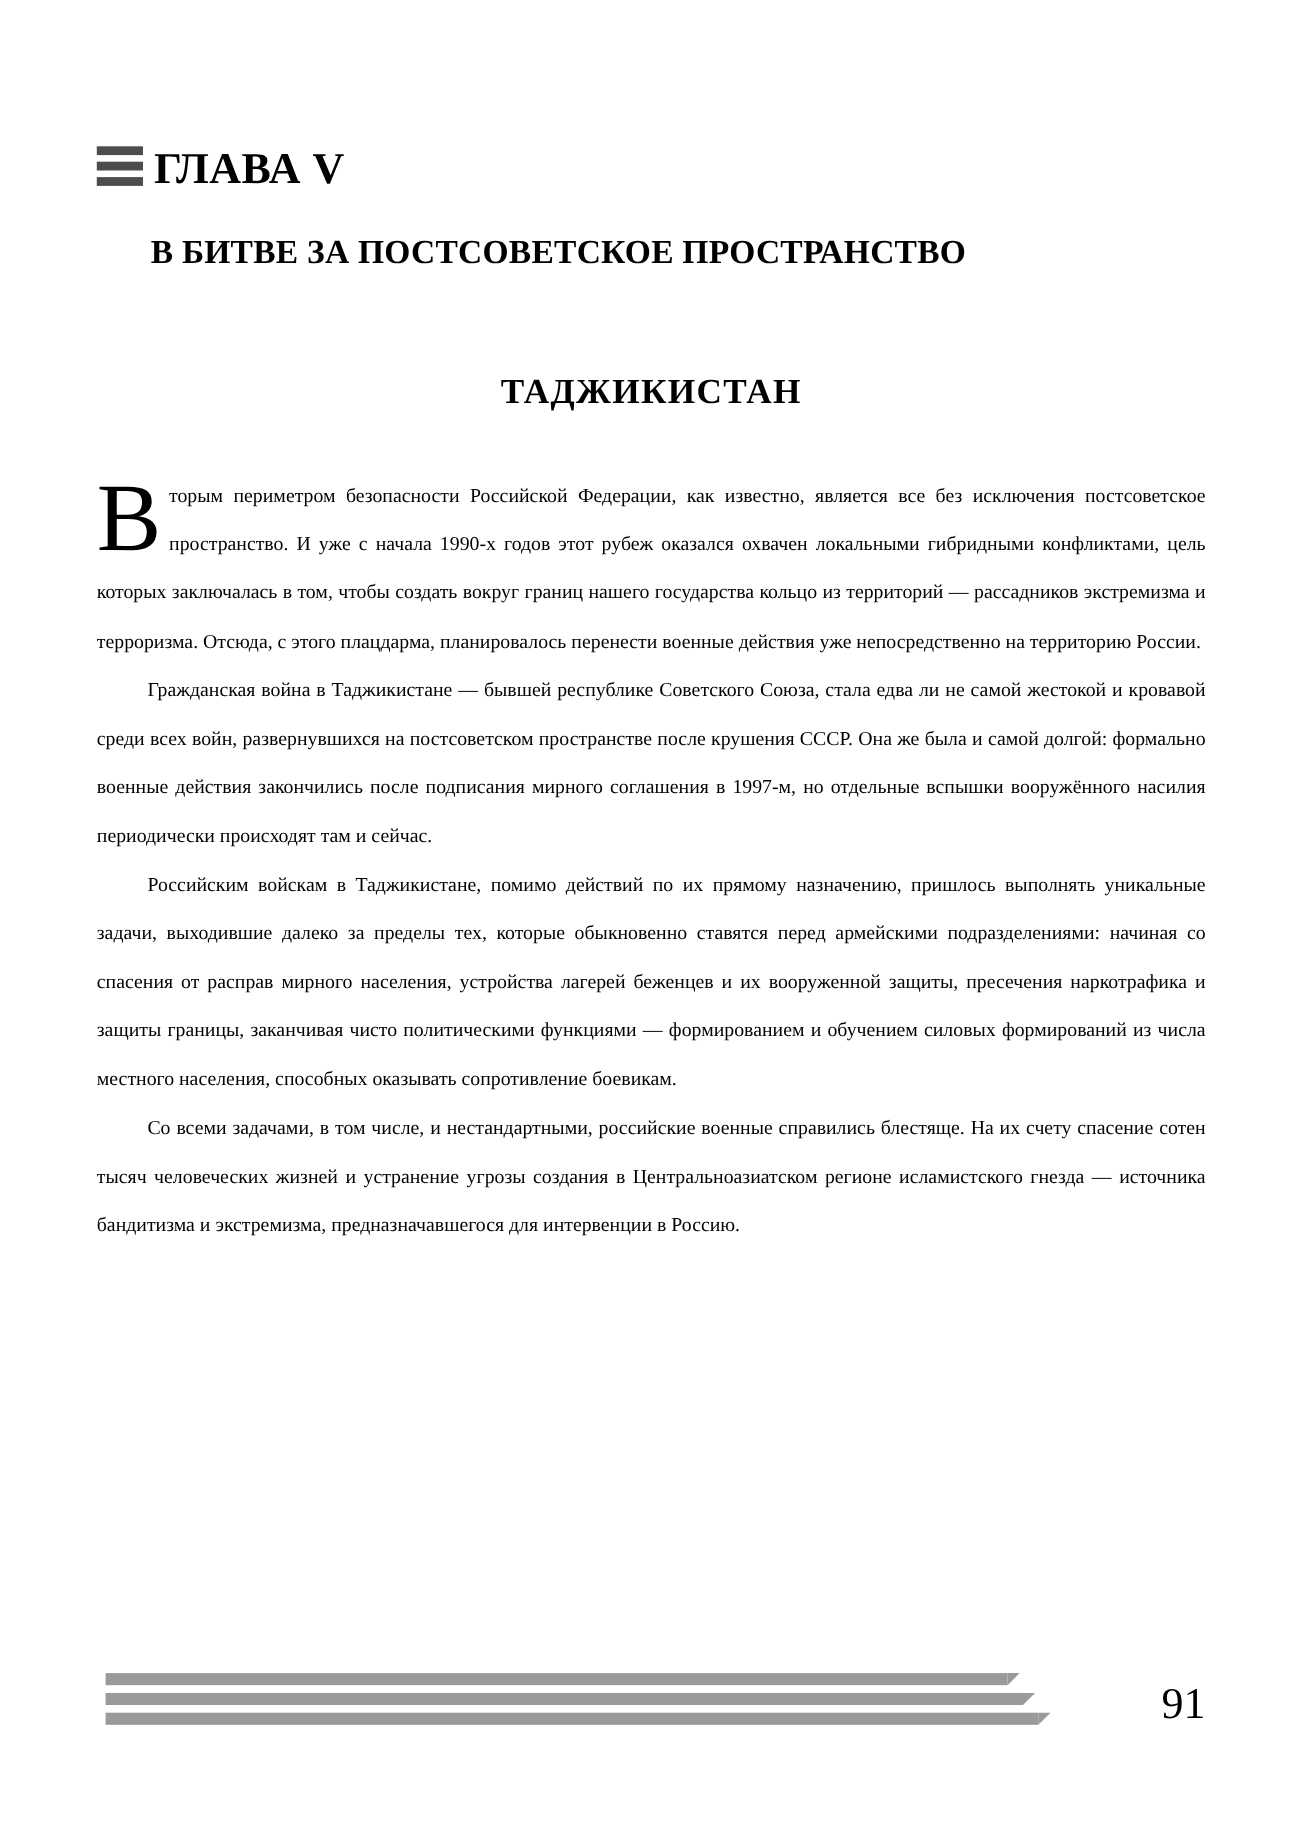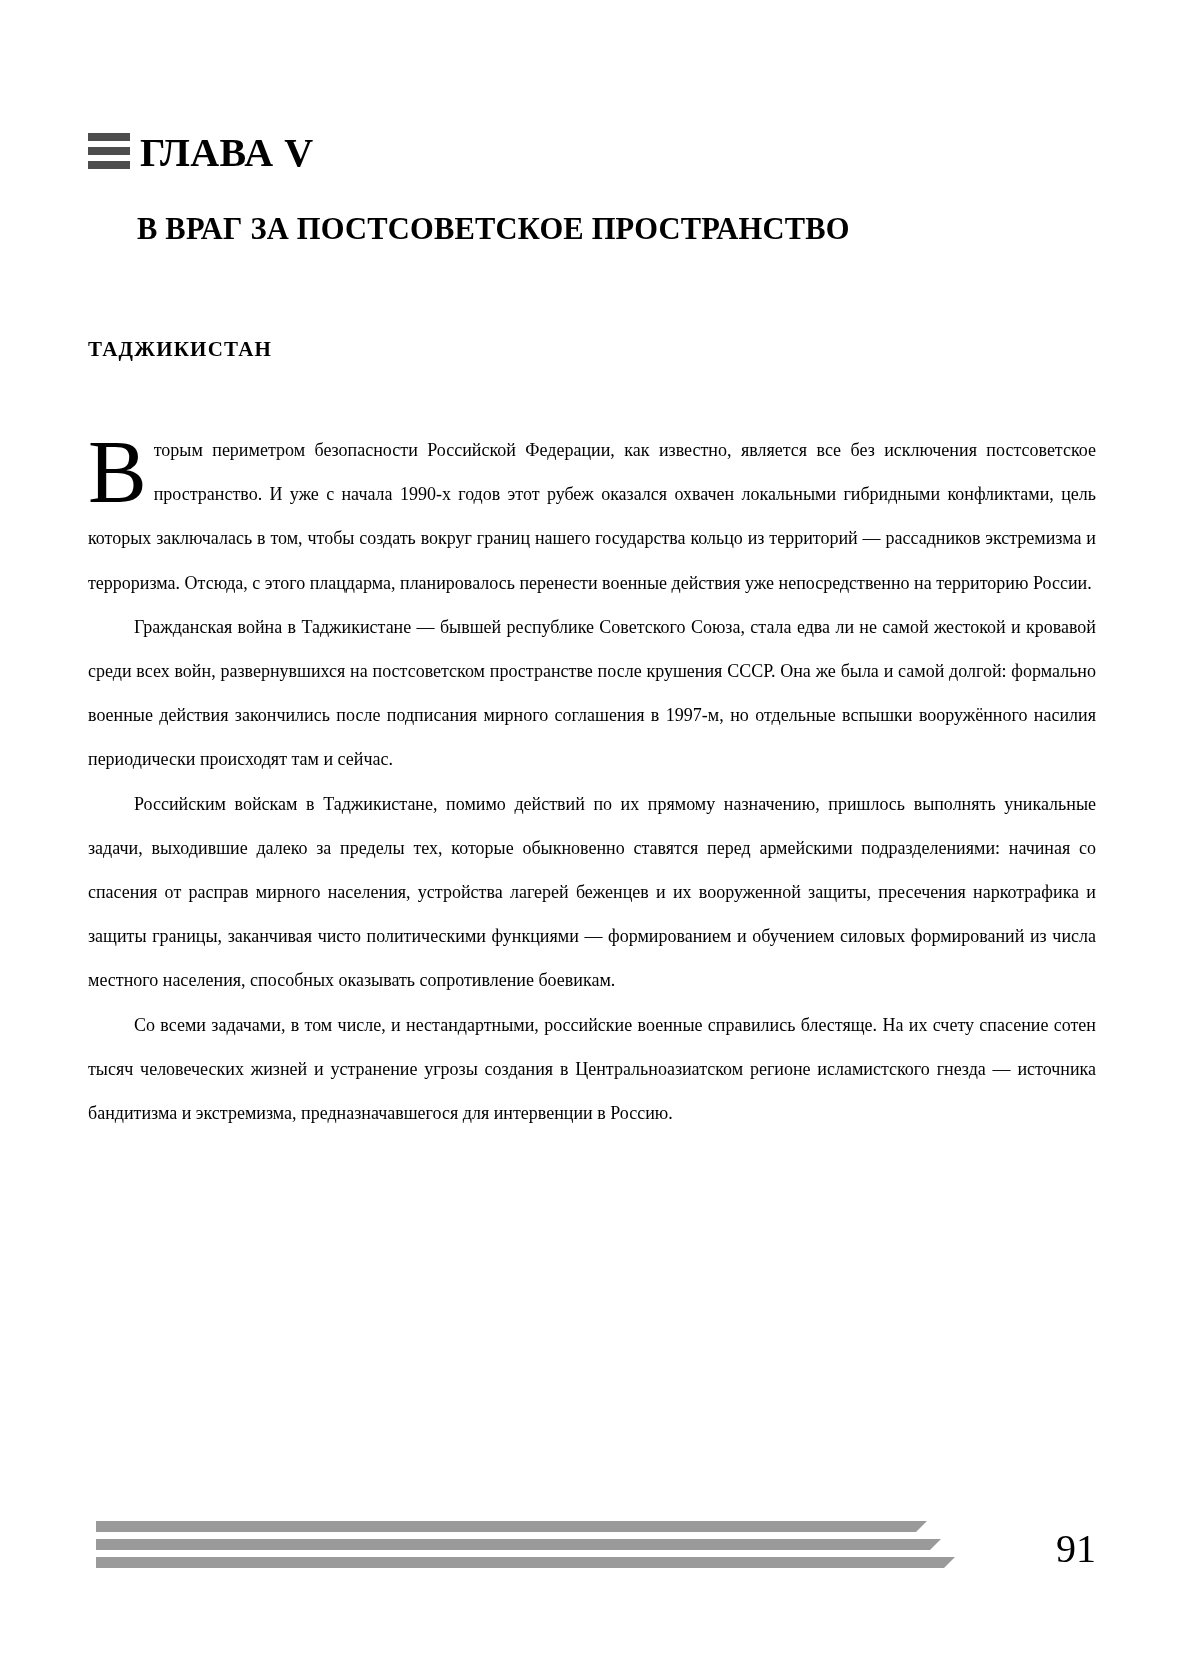--- a/index.html
+++ b/index.html
@@ -73,21 +73,22 @@
     display: block;
     white-space: nowrap;
   }
 
   
   .section-heading {
     position: absolute;
     left: 0;
     top: 337px;
     width: 1008px;
-    font-size: 21px;
+    text-align: center;
+    font-size: 32px;
     font-weight: bold;
     letter-spacing: 1.2px;
   }
 
   
   .body-text {
     position: absolute;
     left: 0;
     top: 428px;
     width: 1008px;
@@ -160,21 +161,21 @@
     <div class="chapter-row">
       <span class="chapter-mark">
         <i></i>
         <i></i>
         <i></i>
       </span>
       <span class="chapter-label">ГЛАВА V</span>
     </div>
 
     <div class="chapter-title">
-      <span class="ln">В ВРАГ ЗА ПОСТСОВЕТСКОЕ ПРОСТРАНСТВО</span>
+      <span class="ln">В БИТВЕ ЗА ПОСТСОВЕТСКОЕ ПРОСТРАНСТВО</span>
     </div>
 
     <div class="section-heading">ТАДЖИКИСТАН</div>
 
     <div class="body-text">
       <p class="para lead">Вторым периметром безопасности Российской Федерации, как известно, является все без исключения постсоветское пространство. И уже с начала 1990-х годов этот рубеж оказался охвачен локальными гибридными конфликтами, цель которых заключалась в том, чтобы создать вокруг границ нашего государства кольцо из территорий — рассадников экстремизма и терроризма. Отсюда, с этого плацдарма, планировалось перенести военные действия уже непосредственно на территорию России.</p>
       <p class="para">Гражданская война в Таджикистане — бывшей республике Советского Союза, стала едва ли не самой жестокой и кровавой среди всех войн, развернувшихся на постсоветском пространстве после крушения СССР. Она же была и самой долгой: формально военные действия закончились после подписания мирного соглашения в 1997-м, но отдельные вспышки вооружённого насилия периодически происходят там и сейчас.</p>
       <p class="para">Российским войскам в Таджикистане, помимо действий по их прямому назначению, пришлось выполнять уникальные задачи, выходившие далеко за пределы тех, которые обыкновенно ставятся перед армейскими подразделениями: начиная со спасения от расправ мирного населения, устройства лагерей беженцев и их вооруженной защиты, пресечения наркотрафика и защиты границы, заканчивая чисто политическими функциями — формированием и обучением силовых формирований из числа местного населения, способных оказывать сопротивление боевикам.</p>
       <p class="para">Со всеми задачами, в том числе, и нестандартными, российские военные справились блестяще. На их счету спасение сотен тысяч человеческих жизней и устранение угрозы создания в Центральноазиатском регионе исламистского гнезда — источника бандитизма и экстремизма, предназначавшегося для интервенции в Россию.</p>
     </div>

